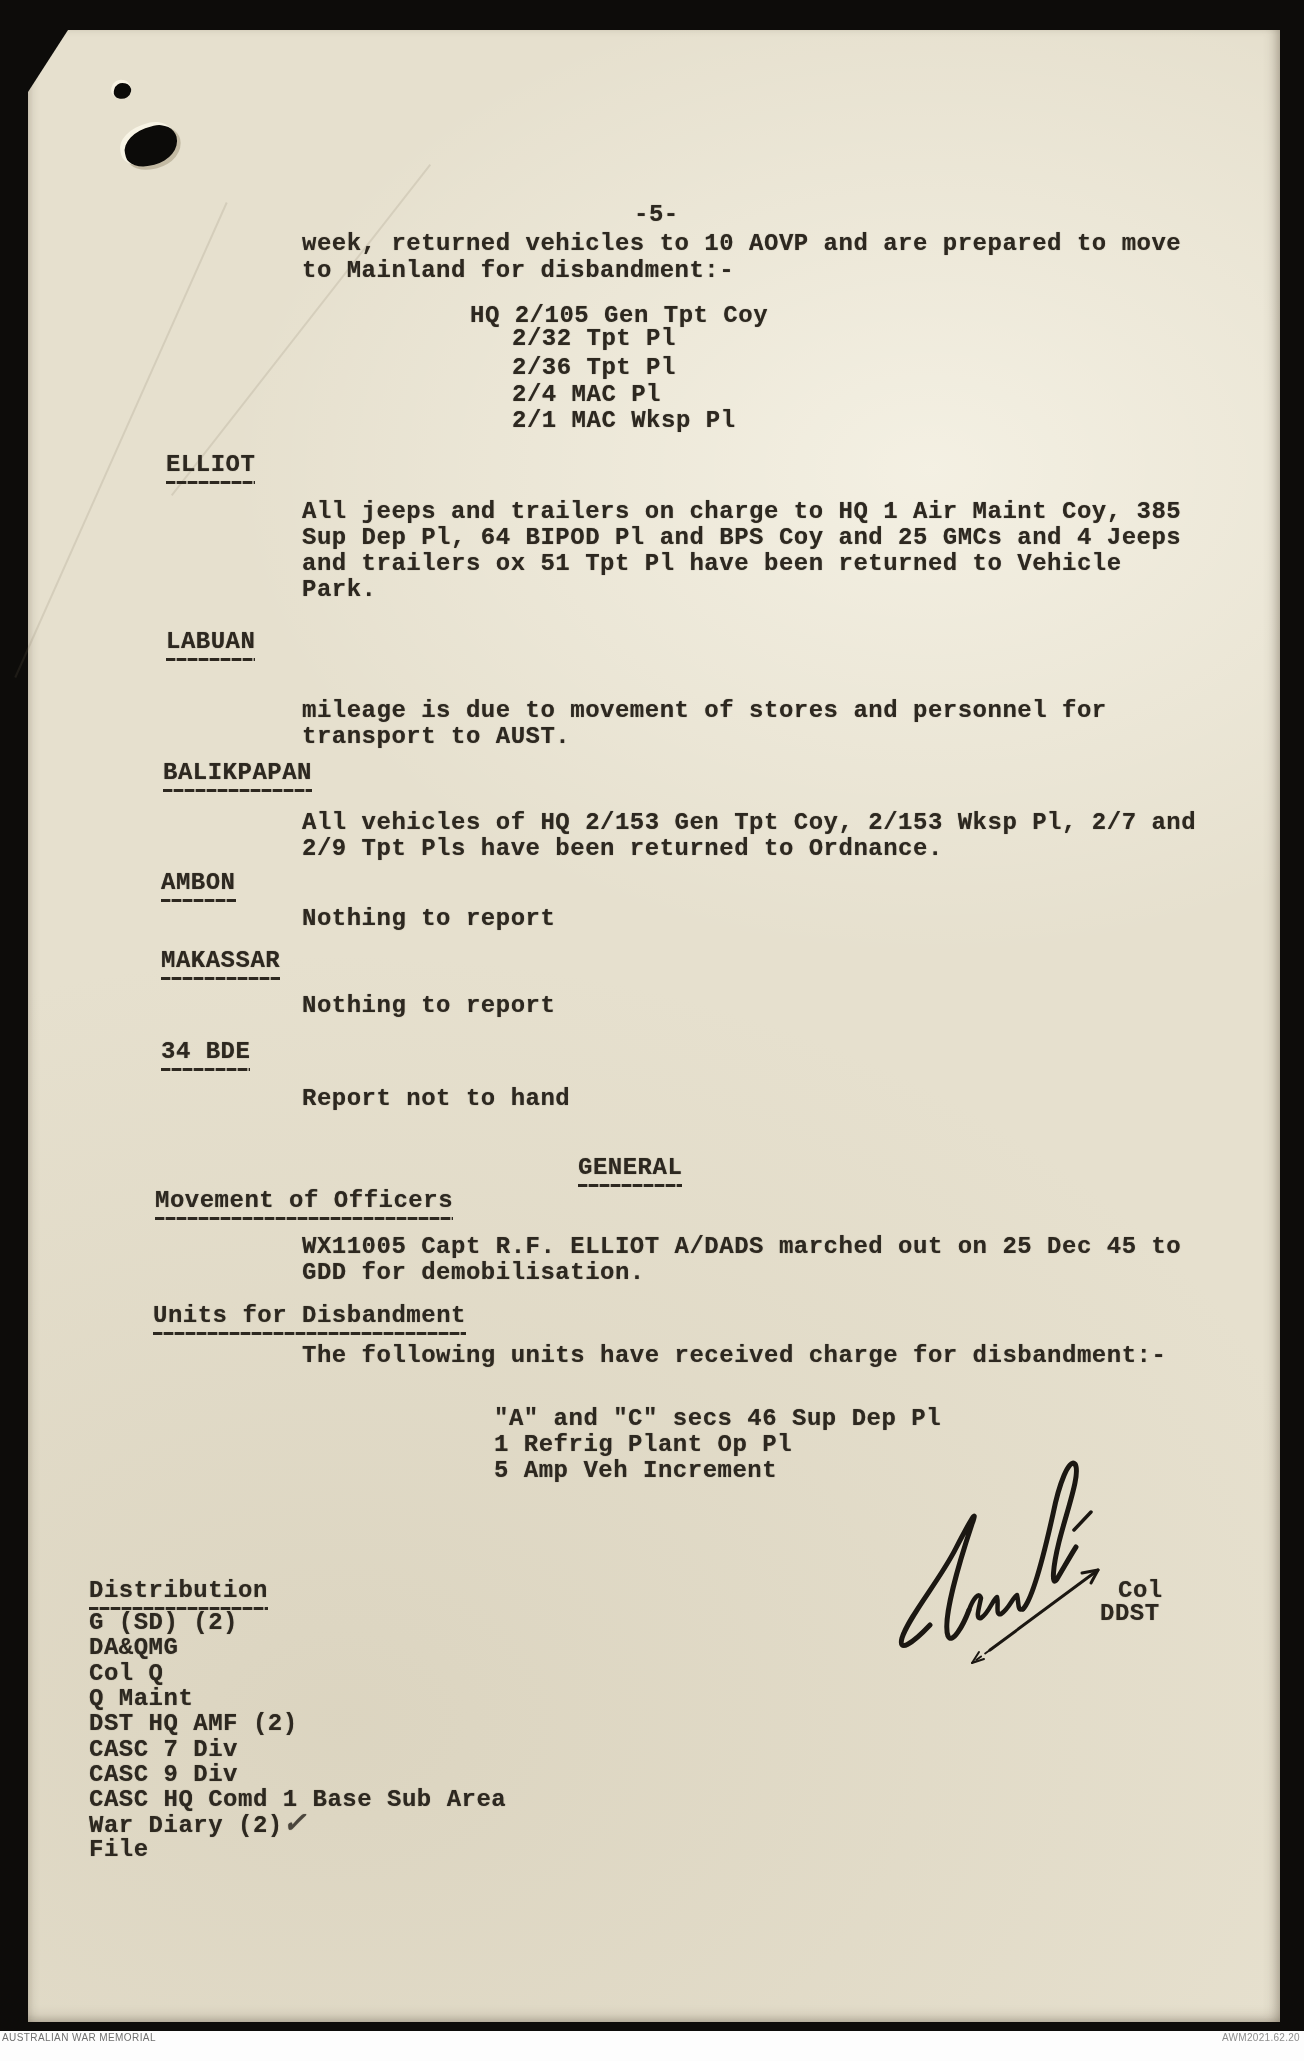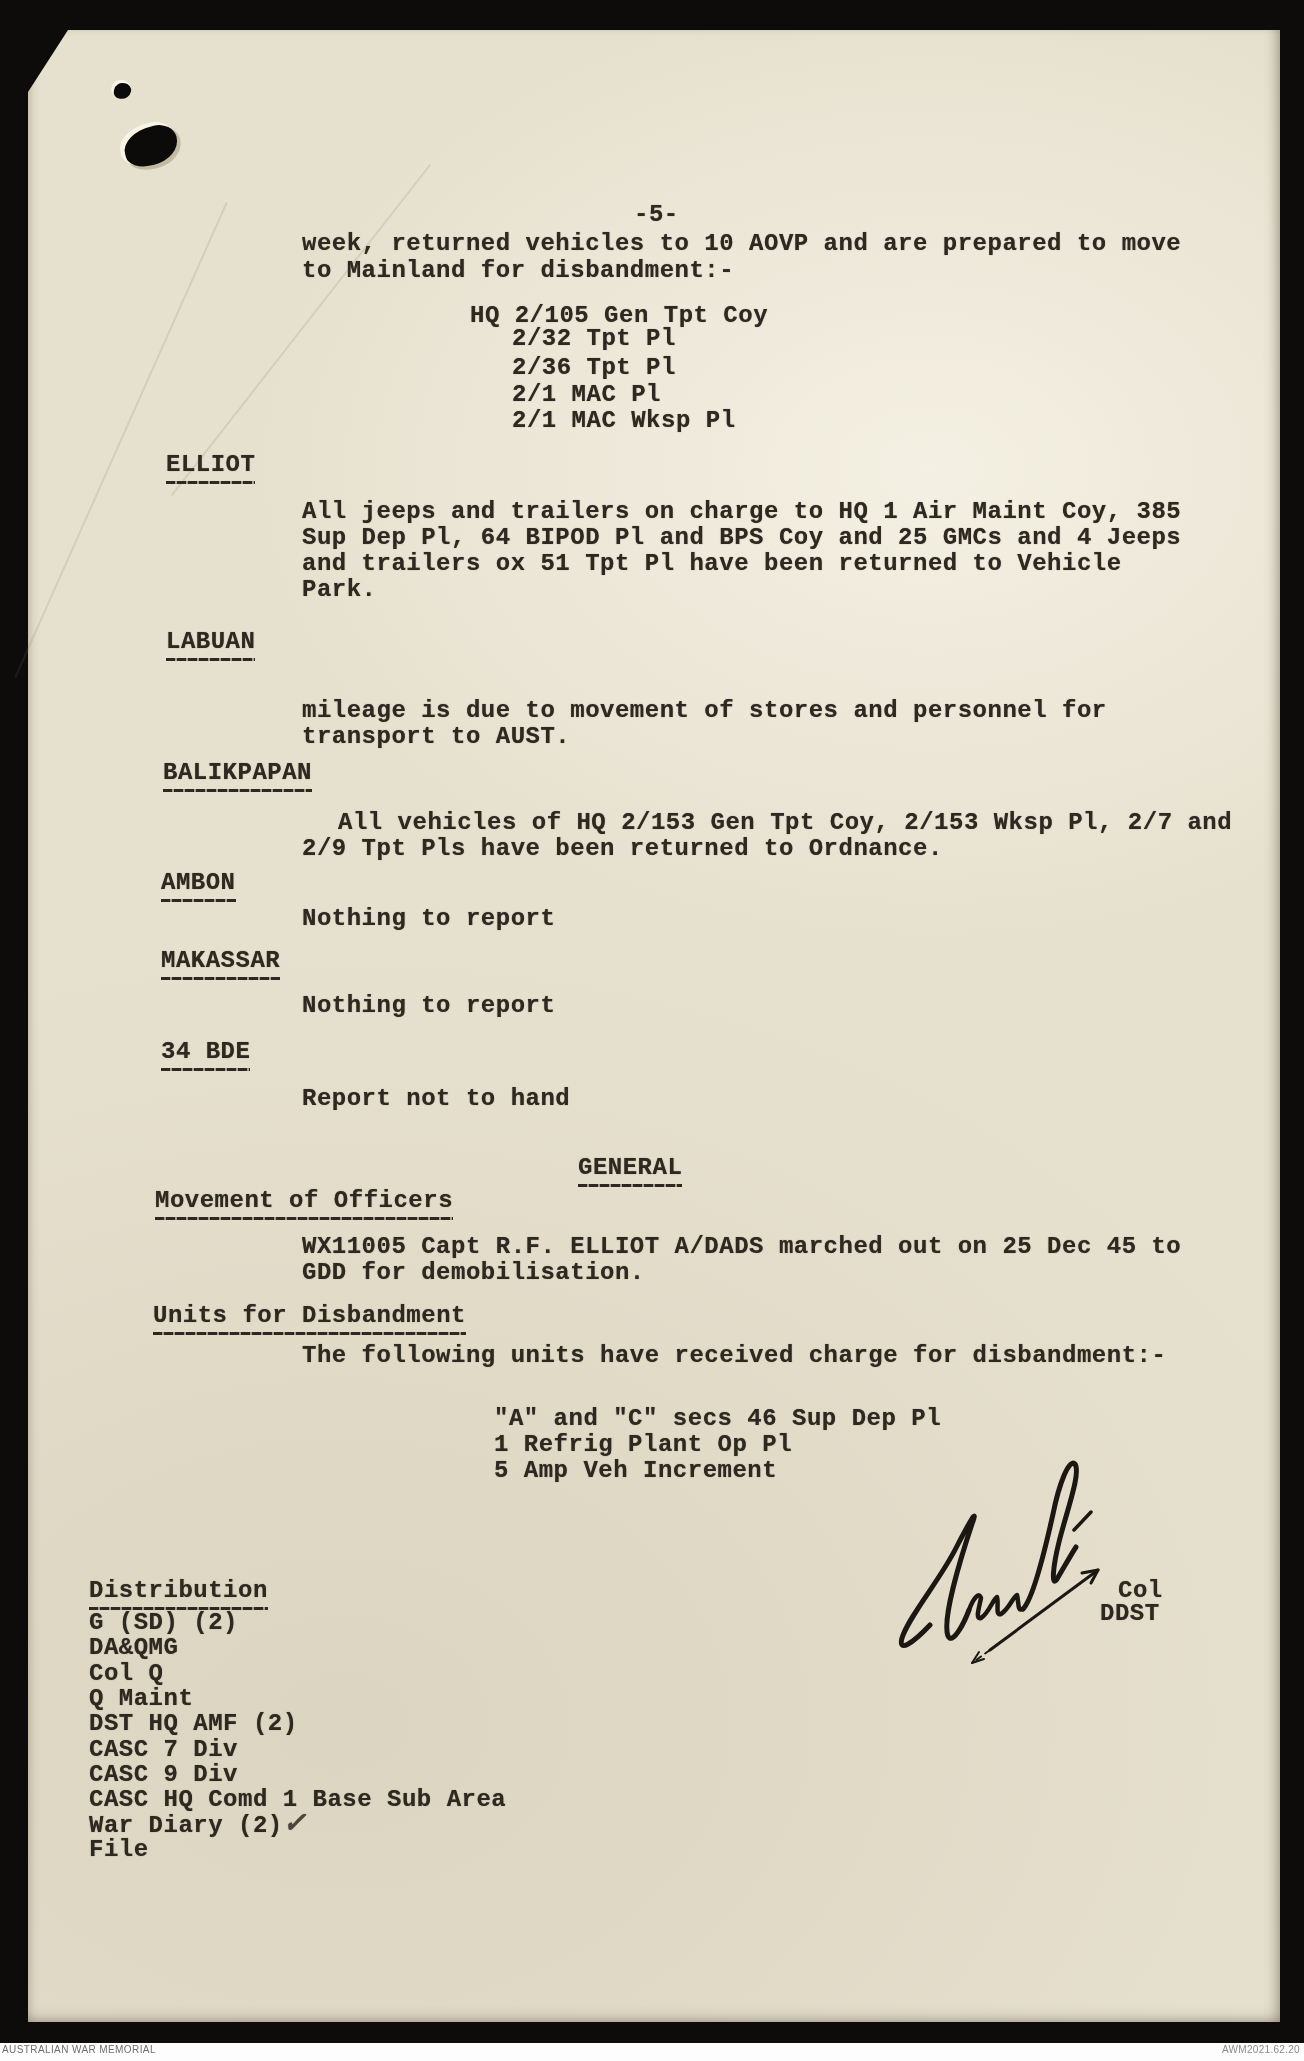--- a/index.html
+++ b/index.html
@@ -39,21 +39,21 @@
     color:#2d2820;text-shadow:0 0 1px rgba(45,40,32,.6);
   }
   .h{display:inline-block;}
   .h::after{
     content:"";display:block;height:3px;margin-top:3px;
     background:repeating-linear-gradient(90deg,#2d2820 0 9px,rgba(45,40,32,.35) 9px 11px);
   }
   .sig{position:absolute;left:860px;top:1430px;width:290px;height:245px;}
   .check{color:#4a453c;font-size:28px;font-style:italic;letter-spacing:0;}
   .footer-bar{
-    position:absolute;left:0;bottom:0;width:1304px;height:18px;background:#fdfdfd;
+    position:absolute;left:0;bottom:0;width:1304px;height:30px;background:#fdfdfd;
     font-family:"Liberation Sans","DejaVu Sans",sans-serif;
   }
   .footer-bar span{position:absolute;top:1px;font-size:10px;line-height:12px;}
   .f-left{left:2px;color:#6f6f6f;letter-spacing:.4px;}
   .f-right{right:4px;color:#8c8c8c;letter-spacing:.3px;}
 </style>
 </head>
 <body>
 
 <div class="scan">
@@ -64,35 +64,35 @@
   <div class="crease" style="left:120px;top:180px;width:2px;height:520px;transform:rotate(24deg);"></div>
   <div class="crease" style="left:300px;top:120px;width:2px;height:420px;transform:rotate(38deg);"></div>
 
   <div class="t" style="left:634px;top:202px;">-5-</div>
   <div class="t" style="left:302px;top:231px;">week, returned vehicles to 10 AOVP and are prepared to move</div>
   <div class="t" style="left:302px;top:258px;">to Mainland for disbandment:-</div>
 
   <div class="t" style="left:470px;top:303px;">HQ 2/105 Gen Tpt Coy</div>
   <div class="t" style="left:512px;top:326px;">2/32 Tpt Pl</div>
   <div class="t" style="left:512px;top:355px;">2/36 Tpt Pl</div>
-  <div class="t" style="left:512px;top:382px;">2/1 MAC Pl</div>
+  <div class="t" style="left:512px;top:382px;">2/4 MAC Pl</div>
   <div class="t" style="left:512px;top:408px;">2/1 MAC Wksp Pl</div>
 
   <div class="t h" style="left:166px;top:452px;">ELLIOT</div>
   <div class="t" style="left:302px;top:499px;">All jeeps and trailers on charge to HQ 1 Air Maint Coy, 385</div>
   <div class="t" style="left:302px;top:525px;">Sup Dep Pl, 64 BIPOD Pl and BPS Coy and 25 GMCs and 4 Jeeps</div>
   <div class="t" style="left:302px;top:551px;">and trailers ox 51 Tpt Pl have been returned to Vehicle</div>
   <div class="t" style="left:302px;top:577px;">Park.</div>
 
   <div class="t h" style="left:166px;top:629px;">LABUAN</div>
   <div class="t" style="left:302px;top:698px;">mileage is due to movement of stores and personnel for</div>
   <div class="t" style="left:302px;top:724px;">transport to AUST.</div>
 
   <div class="t h" style="left:163px;top:760px;">BALIKPAPAN</div>
-  <div class="t" style="left:302px;top:810px;margin-left:36px;">All vehicles of HQ 2/153 Gen Tpt Coy, 2/153 Wksp Pl, 2/7 and</div>
+  <div class="t" style="left:302px;top:810px;">All vehicles of HQ 2/153 Gen Tpt Coy, 2/153 Wksp Pl, 2/7 and</div>
   <div class="t" style="left:302px;top:836px;">2/9 Tpt Pls have been returned to Ordnance.</div>
 
   <div class="t h" style="left:161px;top:870px;">AMBON</div>
   <div class="t" style="left:302px;top:906px;">Nothing to report</div>
 
   <div class="t h" style="left:161px;top:948px;">MAKASSAR</div>
   <div class="t" style="left:302px;top:993px;">Nothing to report</div>
 
   <div class="t h" style="left:161px;top:1039px;">34 BDE</div>
   <div class="t" style="left:302px;top:1086px;">Report not to hand</div>

